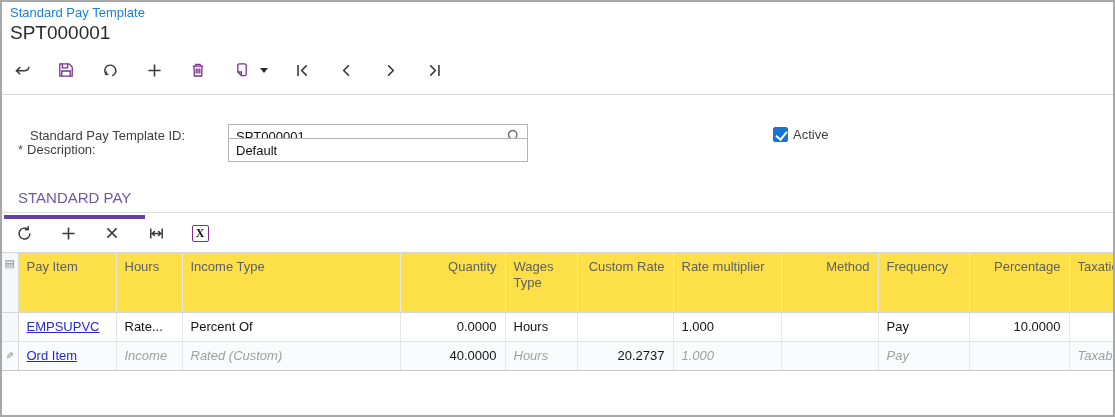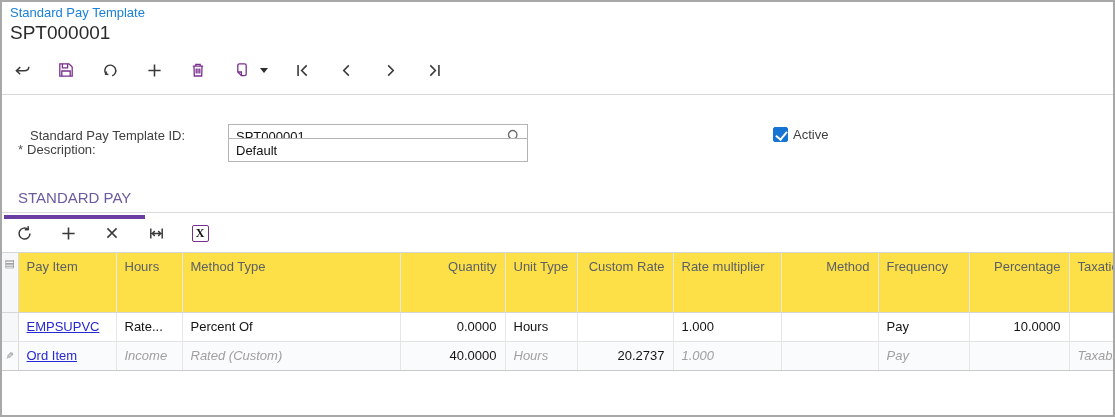--- a/index.html
+++ b/index.html
@@ -206,23 +206,23 @@
           <col style="width: 100px;">
           <col style="width: 80px;">
         </colgroup>
       <thead id="grid-head">
           <tr>
             <th class="sel">
               <span class="hdr-ic">▤</span>
             </th>
             <th>Pay Item</th>
             <th>Hours</th>
-            <th>Method Type</th>
+            <th>Income Type</th>
             <th class="al-r">Quantity</th>
-            <th>Unit Type</th>
+            <th>Wages Type</th>
             <th class="al-r">Custom Rate</th>
             <th>Rate multiplier</th>
             <th class="al-r">Method</th>
             <th>Frequency</th>
             <th class="al-r">Percentage</th>
             <th>Taxation</th>
           </tr>
         </thead>
       <tbody id="grid-body">
           <tr>

